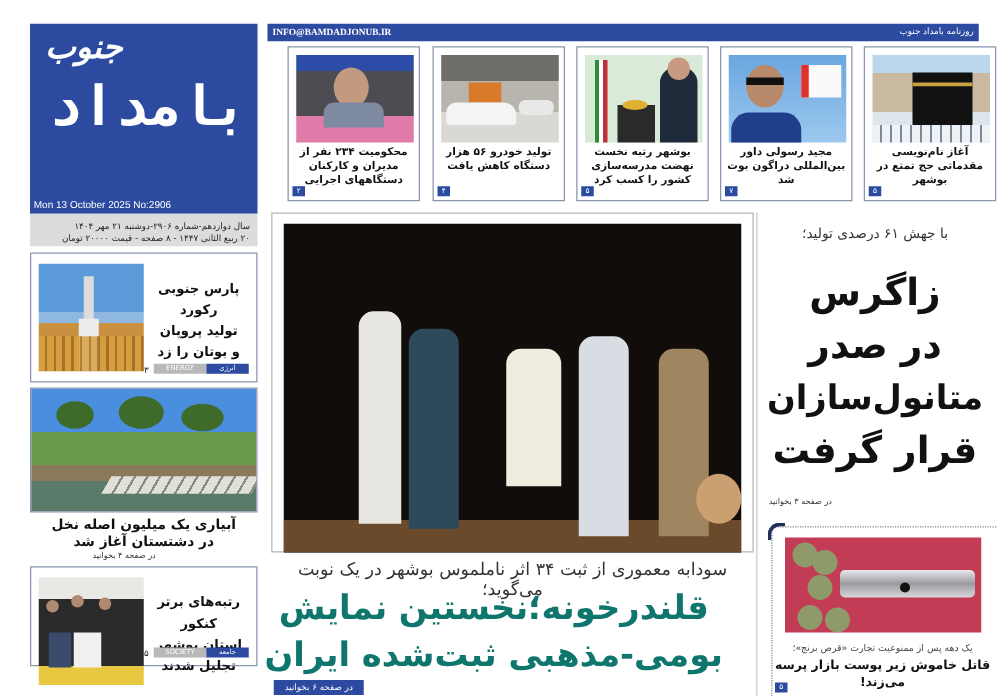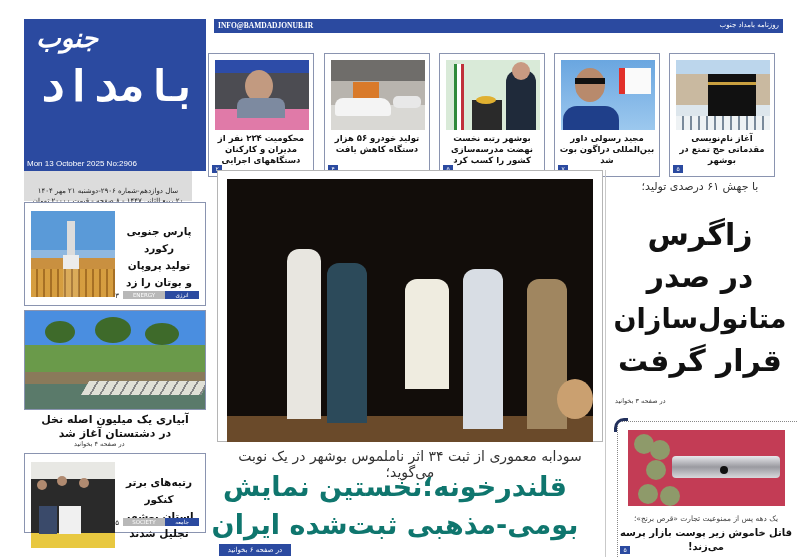--- a/index.html
+++ b/index.html
@@ -5,29 +5,29 @@
   * { box-sizing: border-box; margin: 0; padding: 0; }
   html, body { width: 800px; height: 557px; background: #ffffff; overflow: hidden; }
   body { position: relative; font-family: "DejaVu Sans", sans-serif; color: #111; }
 
   
   .masthead { position: absolute; left: 24px; top: 19px; width: 182px; height: 152px; background: #2b4aa0; overflow: hidden; }
   .mast-logo { position: absolute; right: 8px; top: 6px; color: #fff; font-family: "DejaVu Sans", sans-serif; font-weight: bold; direction: rtl; text-align: right; line-height: 1; }
   .mast-logo .sub { font-size: 26px; display: block; margin-right: 100px; font-style: italic; }
   .mast-logo .main { font-size: 44px; display: block; margin-top: 16px; letter-spacing: -2px; font-family: Liberation Mono, monospace; }
   .mast-date { position: absolute; left: 3px; bottom: 3px; color: #fff; font-size: 8px; font-family: "Liberation Sans", sans-serif; }
-  .mast-info { position: absolute; left: 24px; top: 171px; width: 168px; height: 26px; background: #dcdcdc; direction: rtl; font-size: 7px; padding: 15px 6px; line-height: 10px; color: #222; text-align: center; }
+  .mast-info { position: absolute; left: 24px; top: 171px; width: 182px; height: 26px; background: #dcdcdc; direction: rtl; font-size: 7px; padding: 5px 6px; line-height: 10px; color: #222; text-align: right; }
 
   
   .topbar { position: absolute; left: 214px; top: 19px; width: 569px; height: 14px; background: #2b4aa0; color: #fff; font-size: 7px; }
   .topbar .email { position: absolute; left: 4px; top: 2px; font-family: "Liberation Serif", serif; font-weight: bold; font-size: 7.5px; }
   .topbar .brand { position: absolute; right: 4px; top: 2px; direction: rtl; }
 
   
-  .thumbs { position: absolute; left: 208px; top: 37px; width: 569px; height: 125px; margin-top: 16px; }
+  .thumbs { position: absolute; left: 230px; top: 37px; width: 569px; height: 125px; }
   .thumb { position: absolute; top: 0; width: 106px; height: 124px; border: 1px solid #8a94b0; background: #fff; }
   .thumb .img { position: absolute; left: 6px; top: 6px; width: 94px; height: 70px; }
   .thumb .cap { position: absolute; left: 2px; right: 2px; top: 79px; direction: rtl; text-align: center; font-size: 8.5px; line-height: 11px; font-weight: bold; color: #111; }
   .thumb .pg { position: absolute; left: 3px; bottom: 3px; width: 10px; height: 8px; background: #2b4aa0; color: #fff; font-size: 6px; text-align: center; line-height: 8px; }
 
   
   .main-box { position: absolute; left: 217px; top: 170px; width: 386px; height: 272px; border: 1px solid #b5b5b5; background: #fff; }
   .main-photo { position: absolute; left: 9px; top: 8px; width: 366px; height: 263px; background: #120d0a; overflow: hidden; }
   .main-kicker { position: absolute; left: 217px; top: 448px; width: 386px; direction: rtl; text-align: center; font-size: 14px; color: #333; }
   .main-headline { position: absolute; left: 202px; top: 468px; width: 386px; direction: rtl; text-align: center; font-size: 27px; font-weight: bold; line-height: 38px; color: #0f766e; }

